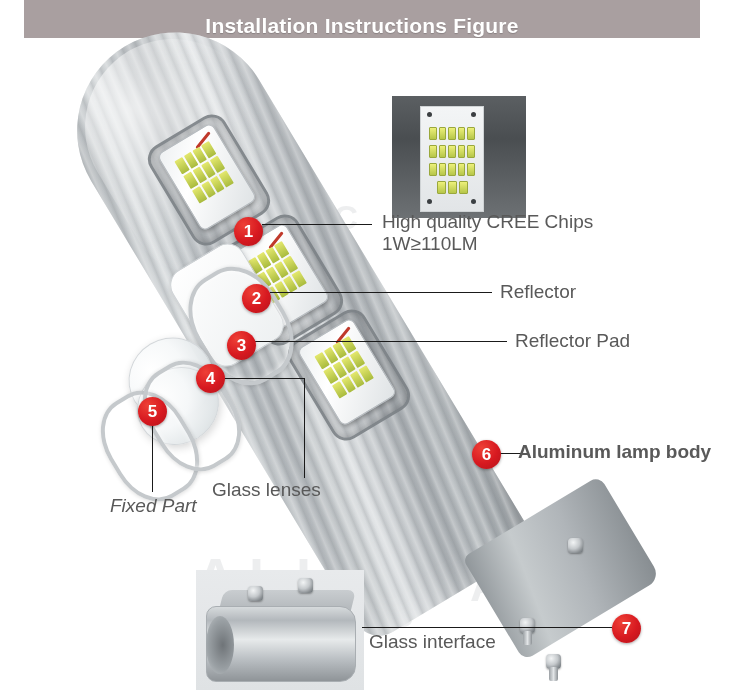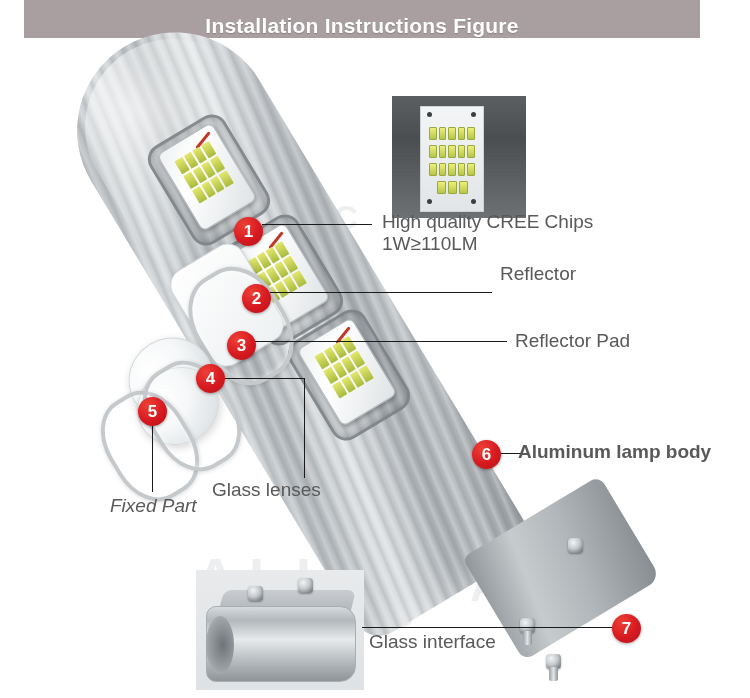--- a/index.html
+++ b/index.html
@@ -458,21 +458,21 @@
     <div class="badge" style="left:196px; top:326px;">4</div>
     <div class="badge" style="left:138px; top:359px;">5</div>
     <div class="badge" style="left:472px; top:402px;">6</div>
     <div class="badge" style="left:612px; top:576px;">7</div>
 
     <div class="callout-label" style="left:382px; top:173px;">
       <div>High quality CREE Chips</div>
       <div>1W≥110LM</div>
     </div>
 
-    <div class="callout-label" style="left:500px; top:225px;text-align:center;">Reflector</div>
+    <div class="callout-label" style="left:500px; top:243px;text-align:center;">Reflector</div>
 
     <div class="callout-label" style="left:515px; top:292px;">Reflector Pad</div>
 
     <div class="callout-label" style="left:212px; top:441px;">Glass lenses</div>
 
     <div class="callout-label" style="left:110px; top:457px;font-style:italic;">Fixed Part</div>
 
     <div class="callout-label" style="left:518px; top:403px;font-weight:bold;">Aluminum lamp body</div>
 
     <div class="callout-label" style="left:369px; top:593px;">Glass interface</div>

